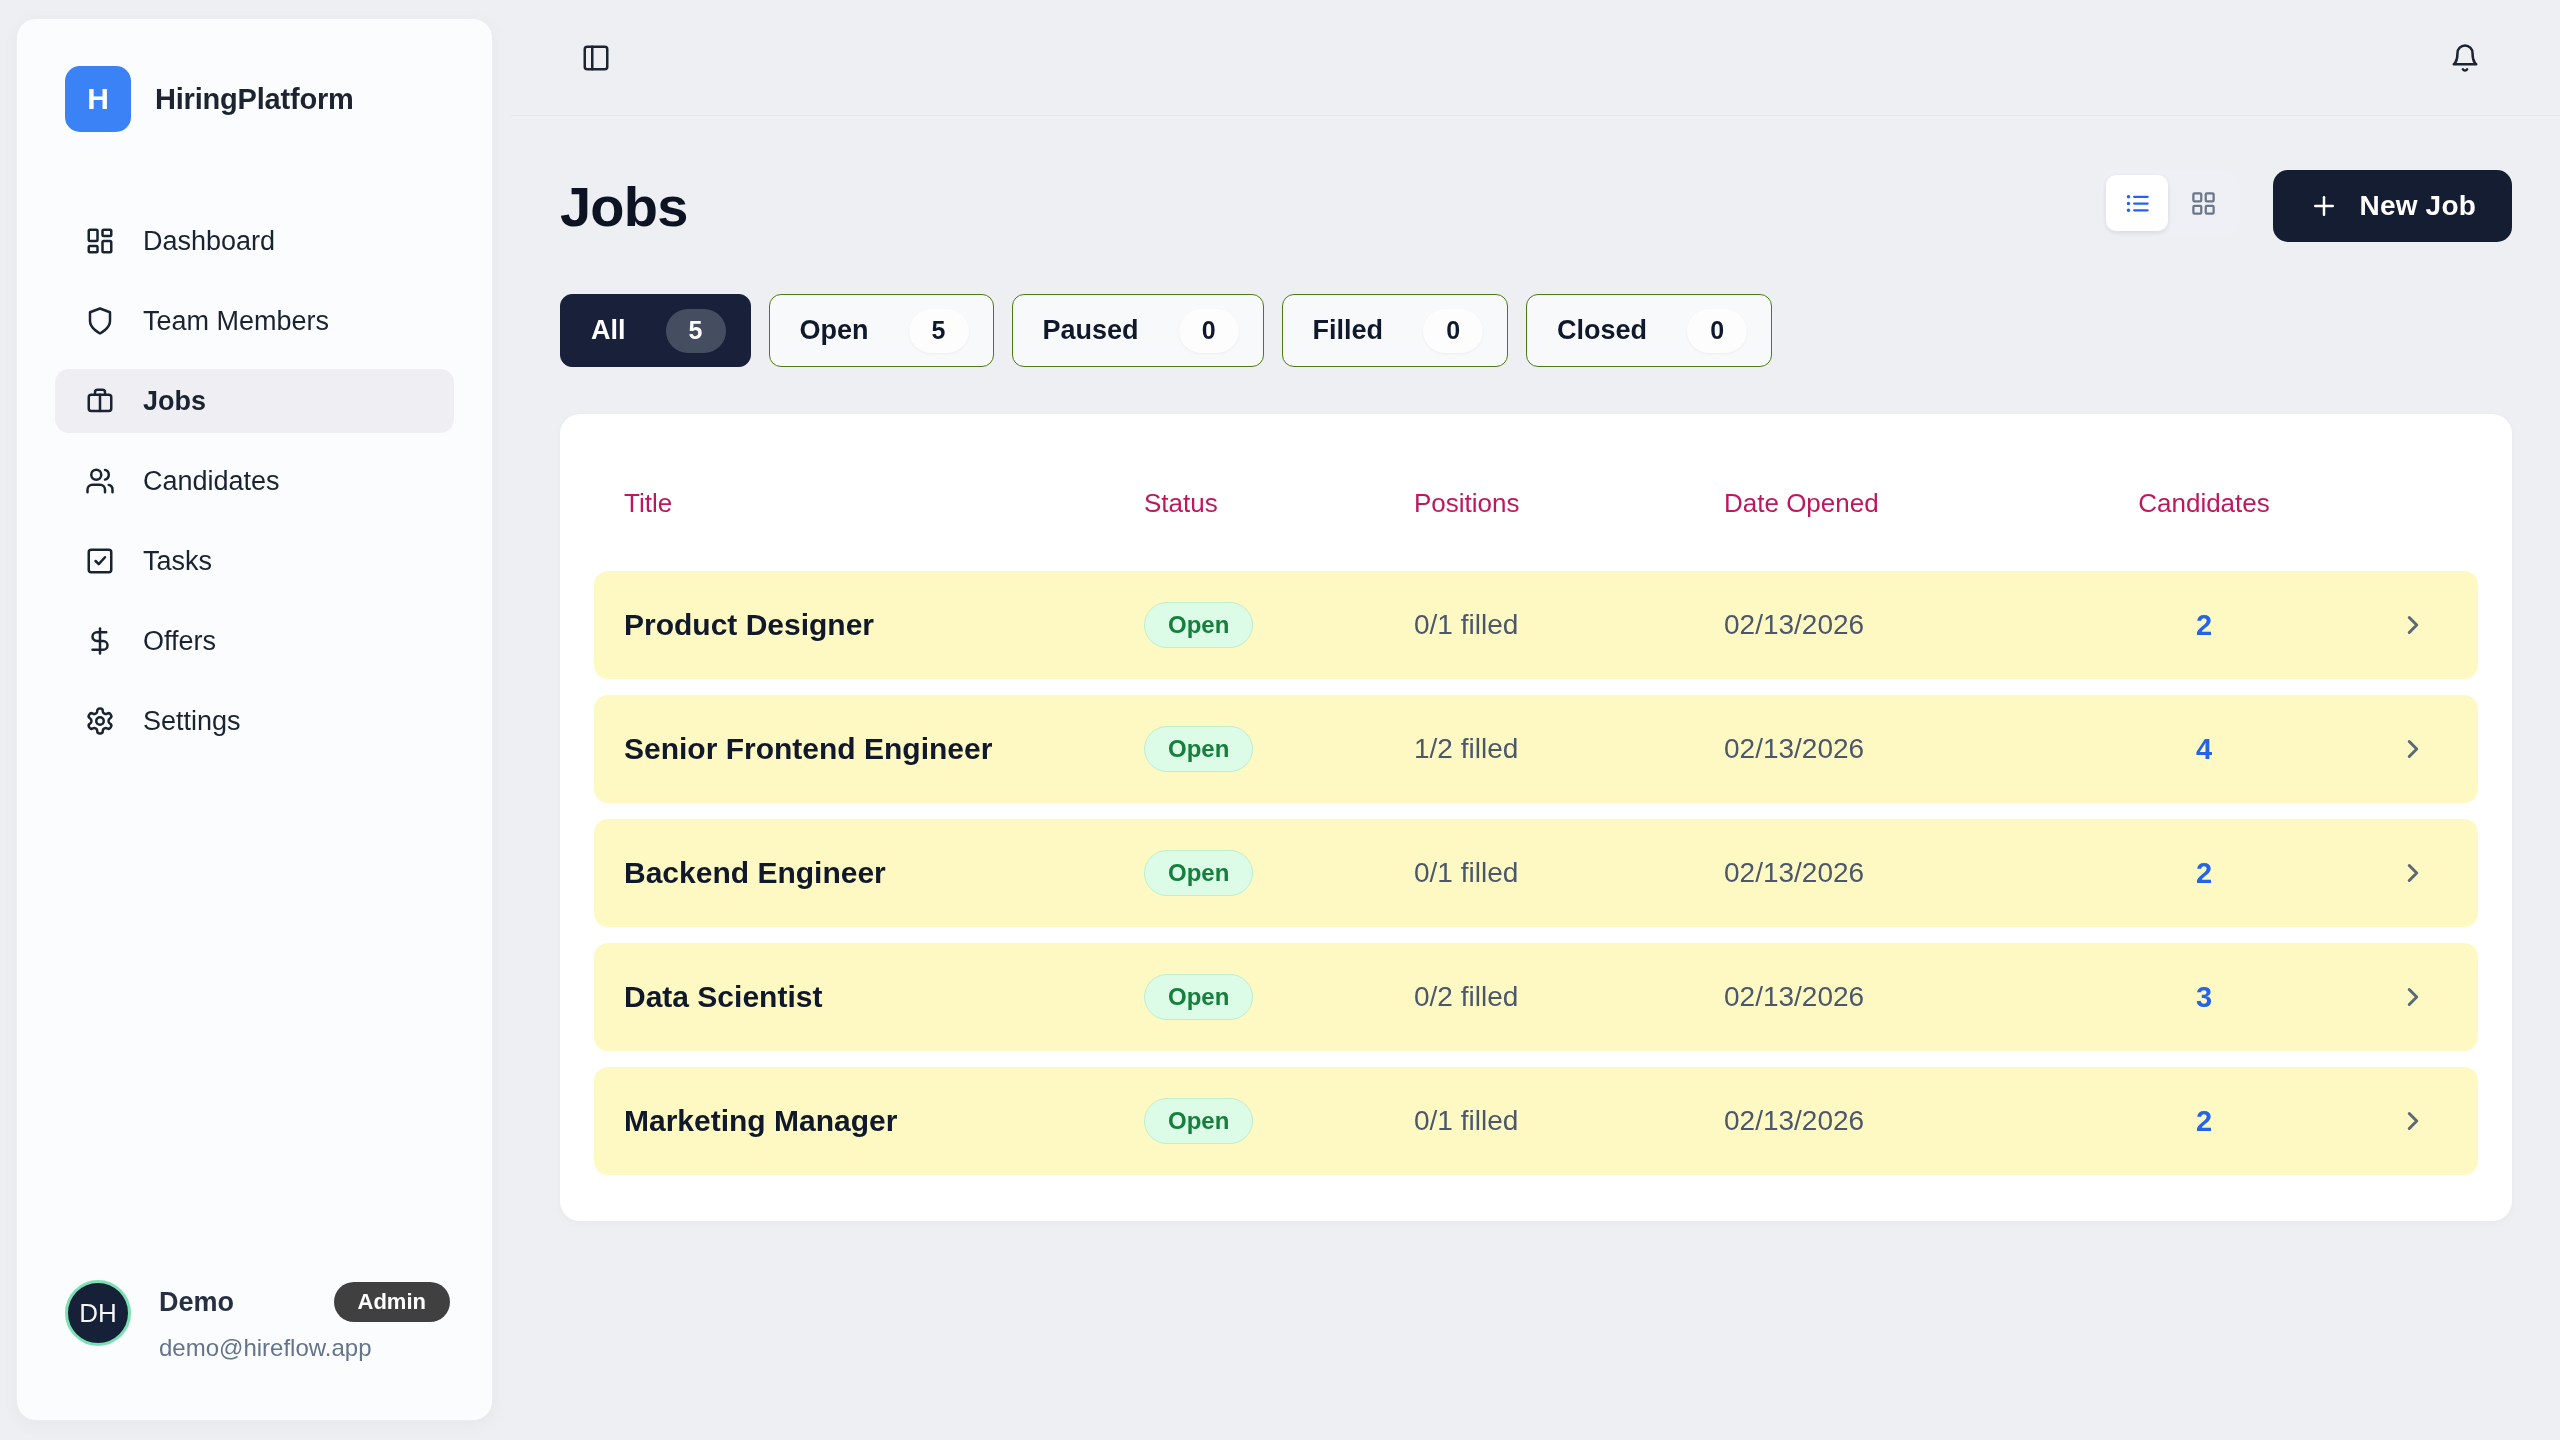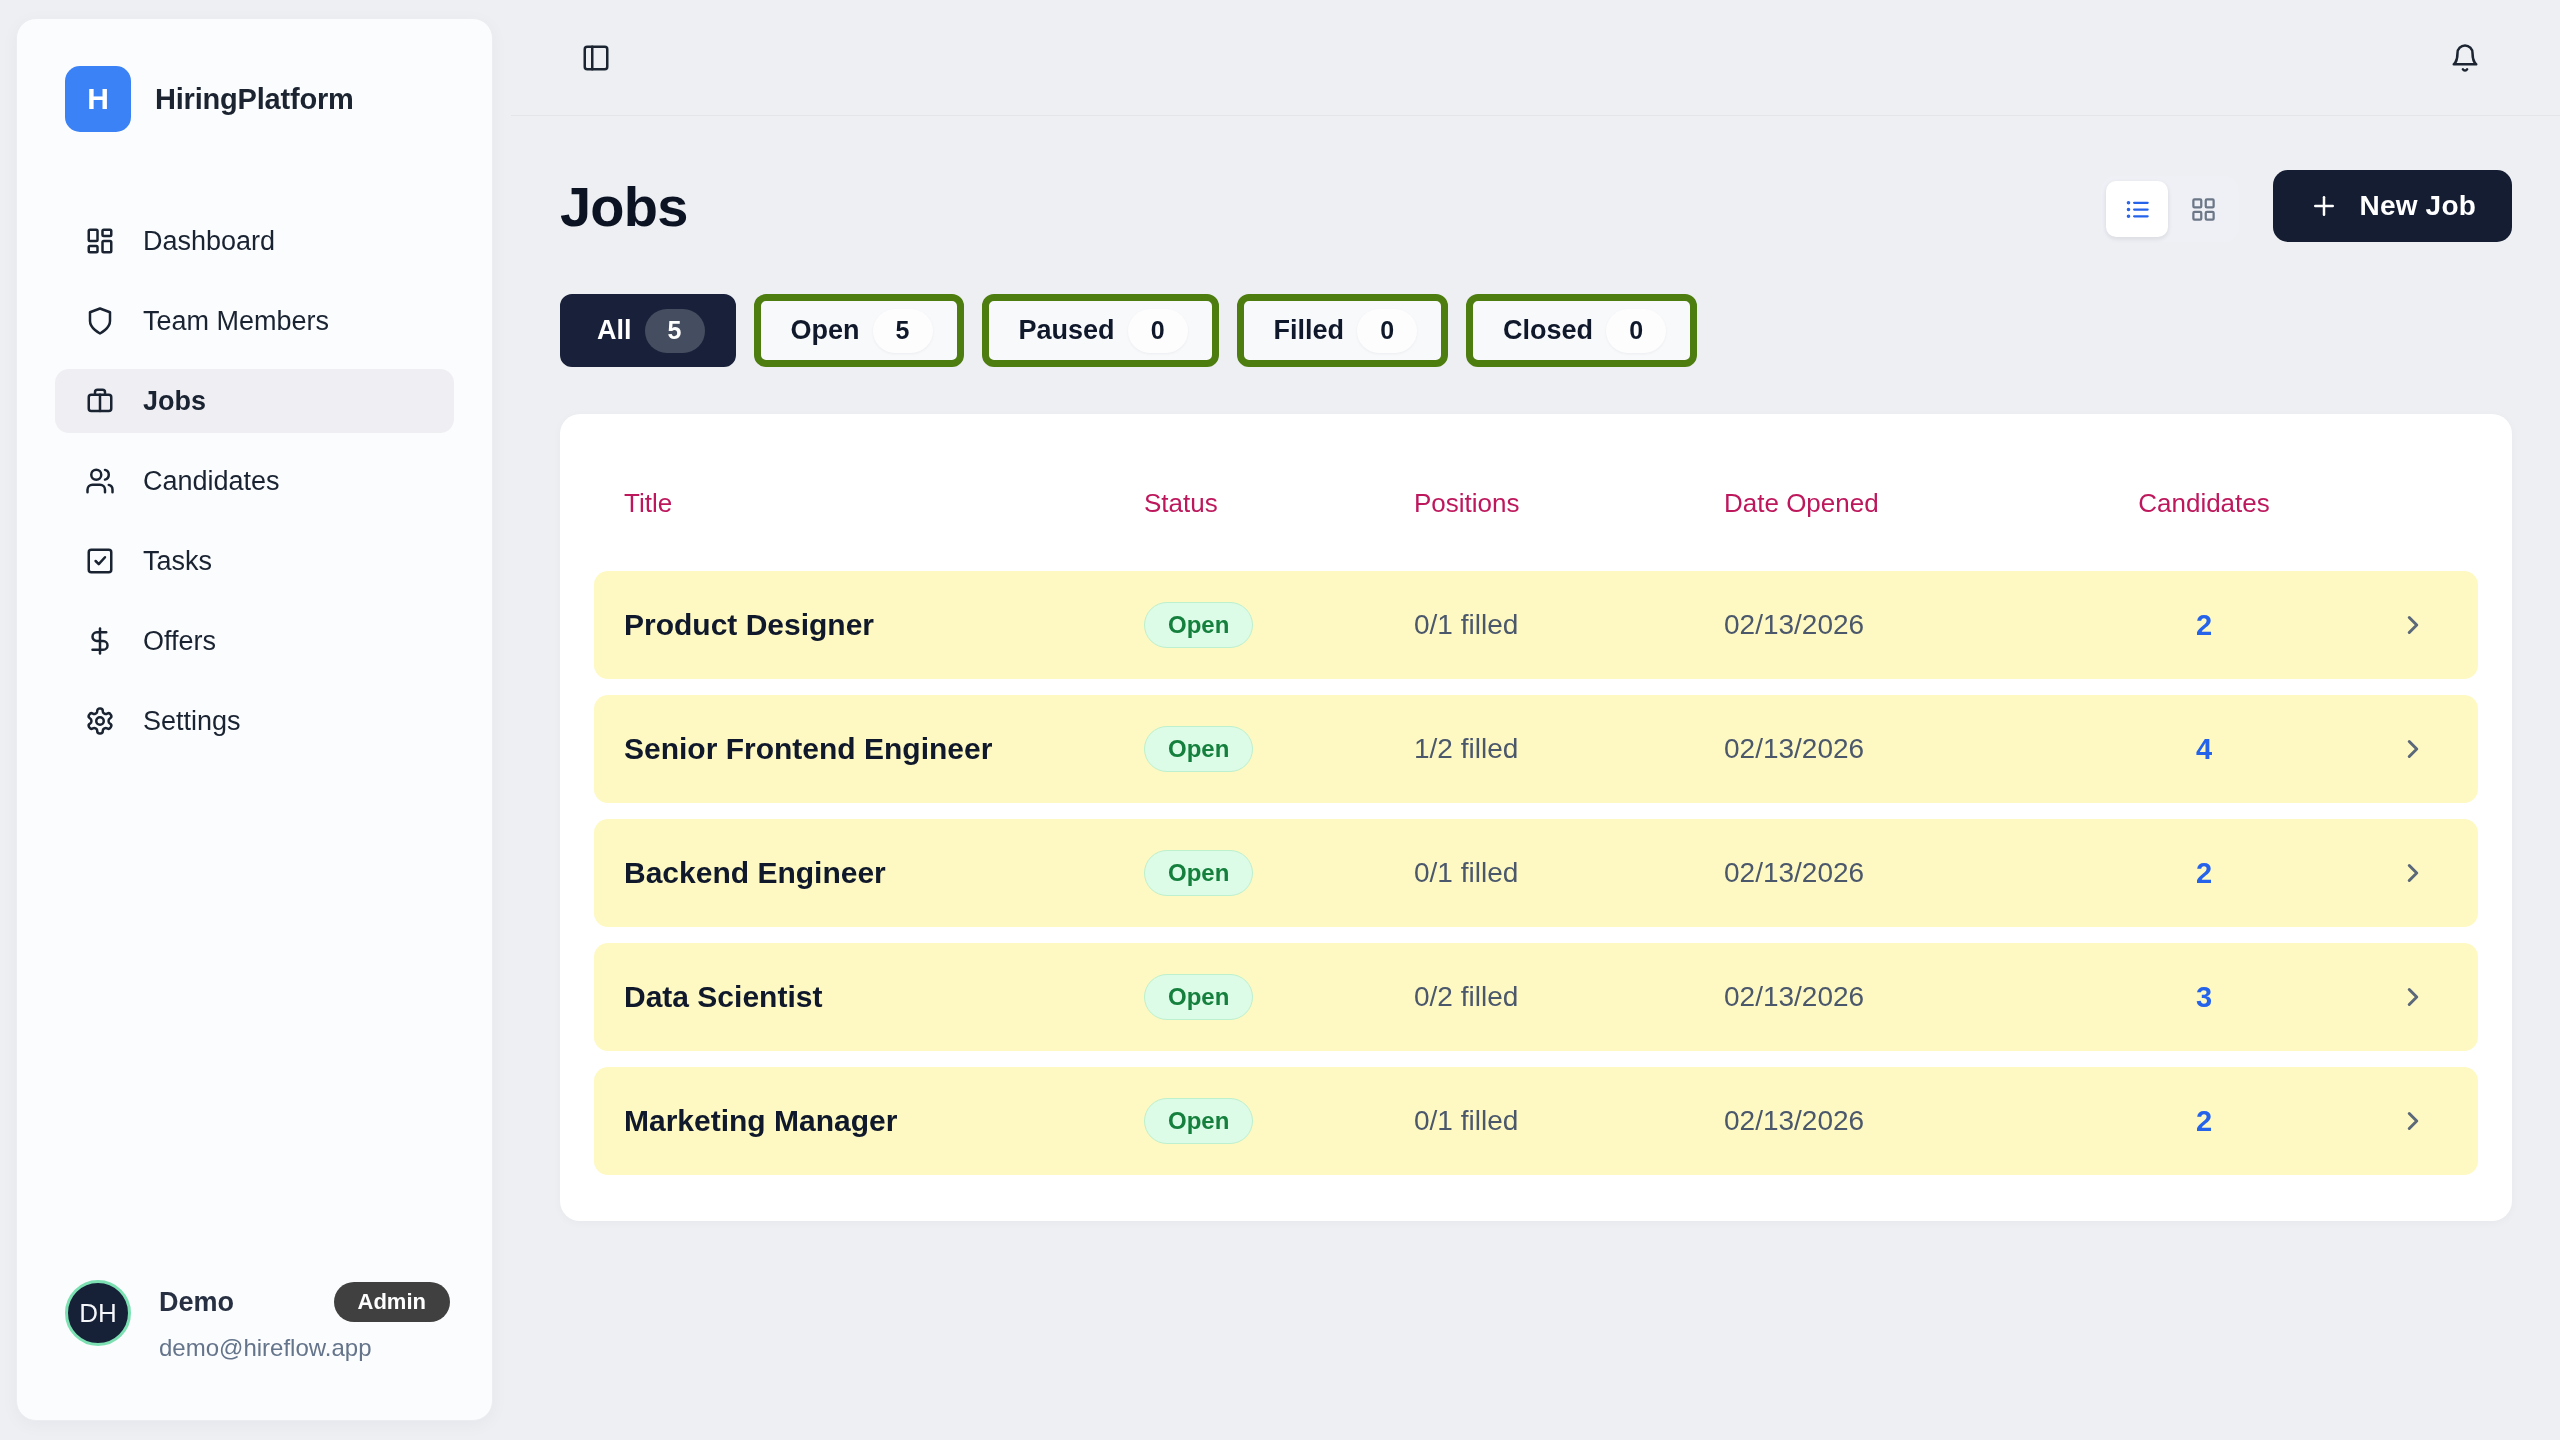--- a/index.html
+++ b/index.html
@@ -60,44 +60,44 @@
     height:116px; display:flex; align-items:center; justify-content:space-between;
     padding:0 74px 0 64px; border-bottom:1px solid #e2e5ea;
   }
   .icon-btn { background:none; border:none; cursor:pointer; color:#1b2430; padding:6px; display:flex; }
   .icon-btn .ic { width:30px; height:30px; }
 
   .content { padding:0 48px 0 49px; }
 
   .page-head { margin-top:54px; display:flex; align-items:center; justify-content:space-between; }
   .page-title { font-size:56px; font-weight:800; color:#0c1322; letter-spacing:-.8px; }
-  .head-controls { display:flex; align-items:flex-end; gap:34px; }
+  .head-controls { display:flex; align-items:flex-start; gap:34px; }
 
   .view-toggle {
     background:#eef0f5; border-radius:14px; padding:5px; display:flex; gap:4px; height:66px;
   }
   .seg {
     width:62px; border-radius:10px; border:none; background:transparent; cursor:pointer;
     display:flex; align-items:center; justify-content:center; color:#6b7687;
   }
   .seg .ic { width:27px; height:27px; }
   .seg.active { background:#fff; color:#2563eb; box-shadow:0 2px 5px rgba(15,23,42,.10); }
 
   .primary-btn {
     height:72px; border:none; border-radius:15px; background:#141d32; color:#fff;
     font-family:inherit; font-size:28px; font-weight:600; letter-spacing:.2px;
     display:flex; align-items:center; gap:20px; padding:0 36px; cursor:pointer;
   }
   .primary-btn .ic { width:30px; height:30px; stroke-width:2; }
 
   .filters { margin-top:52px; display:flex; gap:18px; }
   .filter-tab {
-    height:73px; border-radius:12px; display:flex; align-items:center; gap:13px;
+    height:73px; border-radius:12px; display:flex; align-items:center; gap:40px;
     padding:0 24px 0 30px; font-family:inherit; font-size:27px; font-weight:600;
-    background:#f8f9fb; border:7px solid #4d7c0f; color:#10192b; cursor:pointer;
+    background:#f8f9fb; border:1px solid #4d7c0f; color:#10192b; cursor:pointer;
   }
   .filter-count {
     min-width:60px; height:44px; padding:0 18px; border-radius:999px;
     display:flex; align-items:center; justify-content:center;
     font-size:25px; font-weight:600; background:#fdfdfe; color:#10192b;
     box-shadow:0 1px 3px rgba(15,23,42,.05);
   }
   .filter-tab.active { background:#19213a; border-color:#19213a; color:#fff; }
   .filter-tab.active .filter-count { background:#454d60; color:#fff; box-shadow:none; }
 

